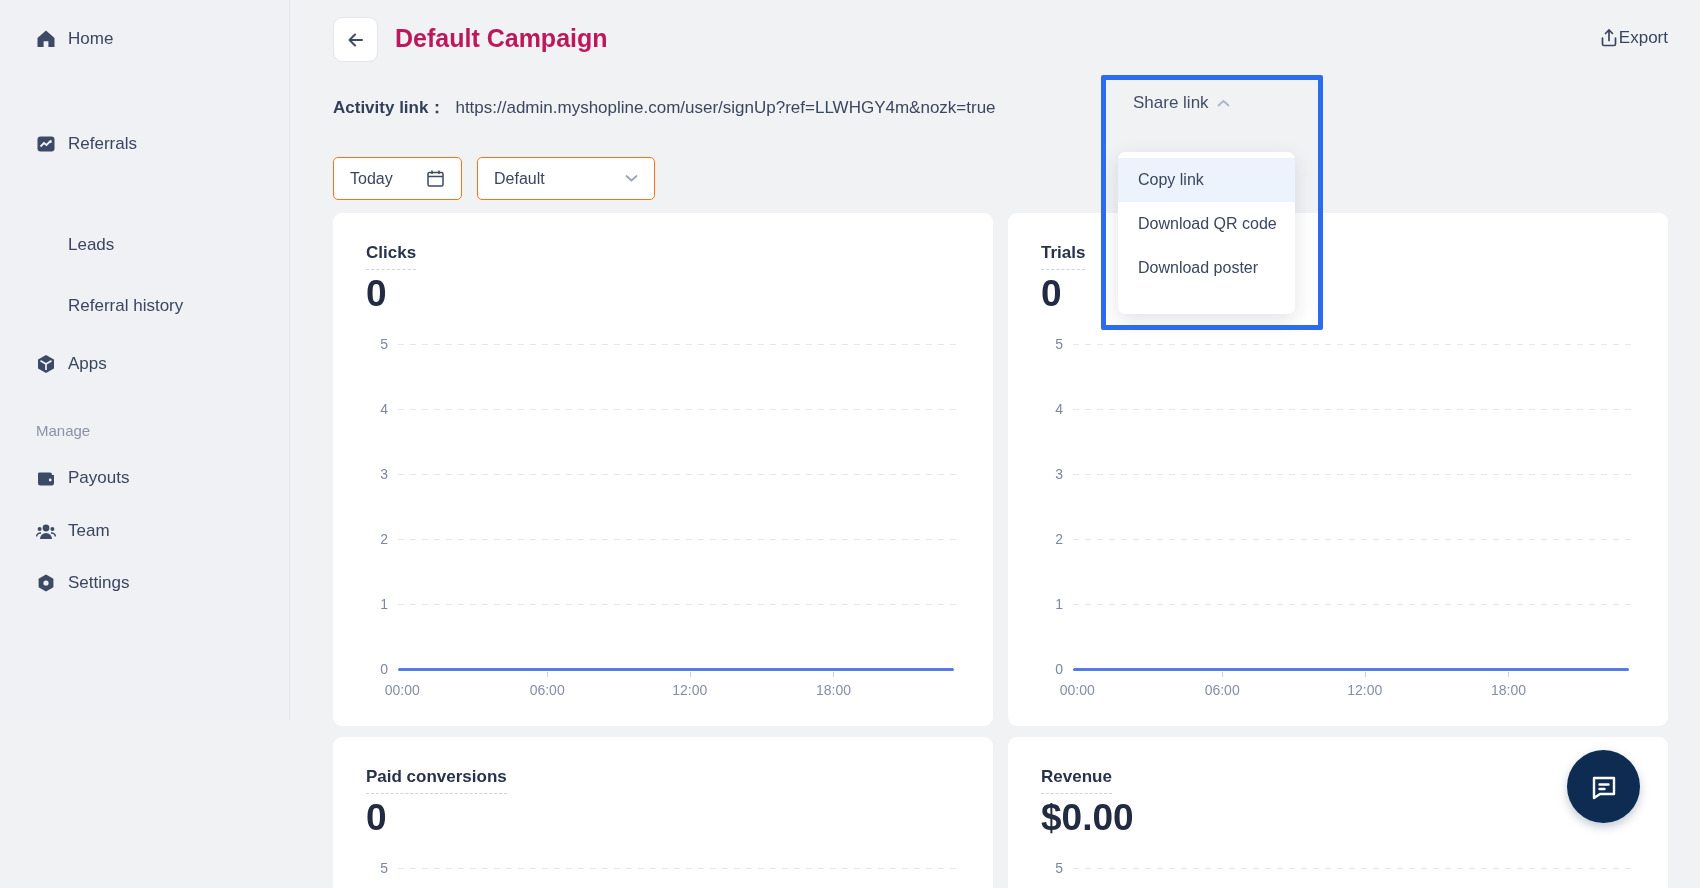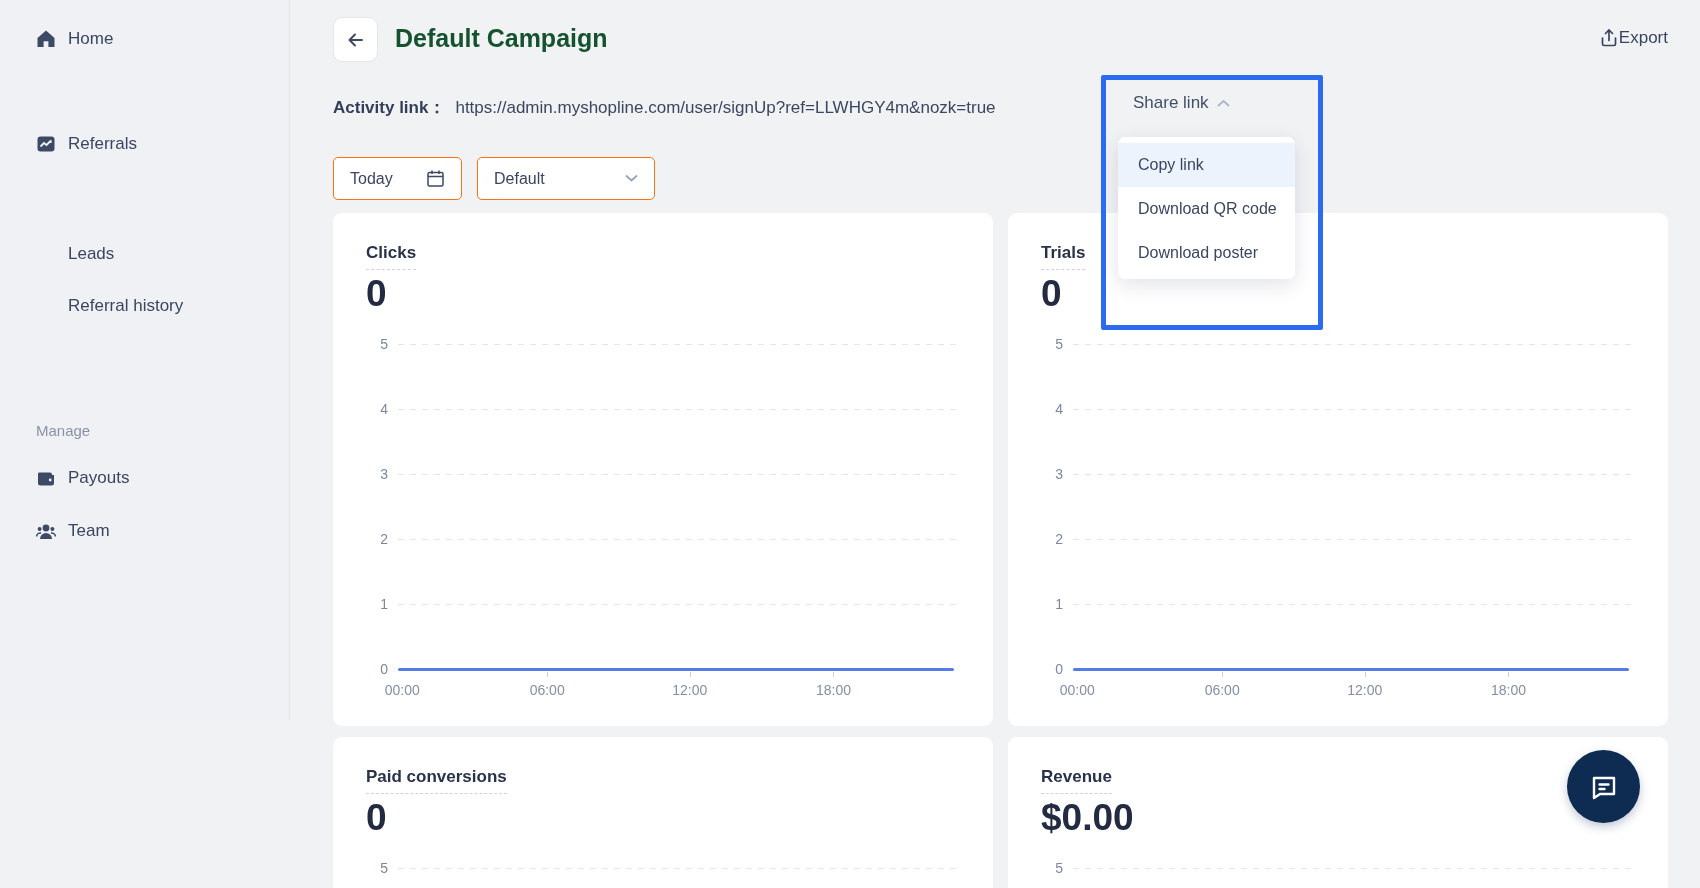--- a/index.html
+++ b/index.html
@@ -12,21 +12,21 @@
   .nav-item .ic { position:absolute; left:36px; width:20px; height:20px; display:flex; align-items:center; justify-content:center; }
   .nav-item .lb { position:absolute; left:68px; font-size:17px; font-weight:500; color:#3a4660; white-space:nowrap; }
   .nav-pill { position:absolute; left:8px; width:266px; height:46px; background:#fbfcfd; border-radius:9px; display:flex; align-items:center; cursor:pointer; box-shadow:0 1px 2px rgba(40,50,80,.04); }
   .nav-pill .lb { position:absolute; left:60px; font-size:17px; font-weight:500; color:#2e3952; }
   .section-lb { position:absolute; left:36px; font-size:15px; color:#8a93a6; }
   svg.sic { stroke:none; fill:#3d4a66; }
 
   
   .main { position:absolute; left:290px; top:0; right:0; bottom:0; }
   .back-btn { position:absolute; left:43px; top:17px; width:45px; height:45px; background:#fff; border:1px solid #e4e6eb; border-radius:9px; display:flex; align-items:center; justify-content:center; cursor:pointer; }
-  .page-title { position:absolute; left:105px; top:24px; font-size:25px; font-weight:700; color:#14532d; }
+  .page-title { position:absolute; left:105px; top:24px; font-size:25px; font-weight:700; color:#be185d; }
   .export { position:absolute; right:32px; top:28px; display:flex; align-items:center; font-size:17px; color:#39455e; cursor:pointer; }
   .activity { position:absolute; left:43px; top:96px; display:flex; align-items:center; gap:10px; font-size:17px; }
   .activity .al { font-weight:700; color:#333f59; }
   .activity .url { color:#3b475f; }
   .share-link { position:absolute; left:843px; top:93px; display:flex; align-items:center; gap:8px; font-size:17px; color:#424e68; cursor:pointer; }
 
   .filter-btn { position:absolute; top:157px; height:43px; background:#fff; border:1px solid #f97316; border-radius:5px; display:flex; align-items:center; justify-content:space-between; padding:0 16px; font-size:16px; color:#3a4660; cursor:pointer; }
   .f-date { left:43px; width:129px; }
   .f-region { left:187px; width:178px; }
 
@@ -37,21 +37,21 @@
   .card-value { position:absolute; left:33px; top:60px; font-size:37px; font-weight:700; color:#222b42; }
   .chart { position:absolute; left:33px; right:33px; top:131px; height:370px; }
   .grow { position:absolute; left:0; right:0; height:1px; }
   .grow .gl { position:absolute; left:0; top:-8px; width:22px; text-align:right; font-size:14px; color:#7c87a0; }
   .grow .gline { position:absolute; left:32px; right:0; top:0; height:1px; background:repeating-linear-gradient(90deg,#e3e6ec 0 6px,transparent 6px 12px); }
   .zero-line { position:absolute; left:32px; right:6px; top:324px; height:3px; background:#547be8; border-radius:3px; }
   .xtick { position:absolute; top:338px; transform:translateX(-50%); font-size:14px; color:#848ea5; }
   .vtick { position:absolute; top:328px; width:1px; height:5px; background:#ccd2dd; }
 
   
-  .dropdown { position:absolute; left:828px; top:137px; width:177px; background:#fff; border-radius:7px; box-shadow:0 6px 20px rgba(31,41,70,.13); padding:6px 0 4px; z-index:5; }
+  .dropdown { position:absolute; left:828px; top:152px; width:177px; background:#fff; border-radius:7px; box-shadow:0 6px 20px rgba(31,41,70,.13); padding:6px 0 24px; z-index:5; }
   .dd-item { height:44px; display:flex; align-items:center; padding-left:20px; font-size:16px; color:#3a4660; cursor:pointer; white-space:nowrap; }
   .dd-item.hl { background:#ecf3fd; }
   .hl-box { position:absolute; left:811px; top:75px; width:222px; height:255px; border:5px solid #2b6bf0; border-radius:2px; z-index:6; pointer-events:none; }
 
   
   .chat-fab { position:absolute; left:1277px; top:750px; width:73px; height:73px; border-radius:50%; background:#0e2b52; display:flex; align-items:center; justify-content:center; cursor:pointer; z-index:7; box-shadow:0 4px 10px rgba(14,43,82,.25); }
 </style>
 </head>
 <body>
 
@@ -67,25 +67,34 @@
   <div class="nav-item" style="top:130px">
     <span class="ic">
         <svg width="20" height="20" viewBox="0 0 20 20">
           <rect x="1.5" y="2.5" width="17" height="15" rx="3" fill="#3d4a66"></rect>
           <path d="M4.5 12.5 L8 9 L10.5 11 L15 6.5" stroke="#f0f1f4" stroke-width="1.8" fill="none"></path>
           <path d="M15.5 6 v3 h-3 z" fill="#f0f1f4"></path>
         </svg>
       </span>
     <span class="lb">Referrals</span>
   </div>
-  <div class="nav-item" style="top:240px">
+  <div class="nav-item" style="top:231px">
     <span class="lb">Leads</span>
   </div>
   <div class="nav-item" style="top:292px">
     <span class="lb">Referral history</span>
+  </div>
+  <div class="nav-item" style="top:350px">
+    <span class="ic">
+        <svg width="20" height="20" viewBox="0 0 20 20">
+          <path d="M10 1 L18 5.5 V14.5 L10 19 L2 14.5 V5.5 Z" fill="#3d4a66"></path>
+          <path d="M10 10 L10 16 M10 10 L4.5 6.8 M10 10 L15.5 6.8" stroke="#f0f1f4" stroke-width="1.7" fill="none"></path>
+        </svg>
+      </span>
+    <span class="lb">Apps</span>
   </div>
 
   <div class="section-lb" style="top:422px">Manage</div>
 
   <div class="nav-item" style="top:464px">
     <span class="ic">
         <svg width="20" height="20" viewBox="0 0 20 20">
           <path d="M3 4.5 h11 a2 2 0 0 1 2 2 v.5 h2 v8 a2.5 2.5 0 0 1 -2.5 2.5 h-11 A2.5 2.5 0 0 1 2 15 V6 a1.5 1.5 0 0 1 1 -1.5 Z" fill="#3d4a66"></path>
           <circle cx="14.2" cy="12" r="1.4" fill="#f0f1f4"></circle>
         </svg>
@@ -96,20 +105,29 @@
     <span class="ic">
         <svg width="20" height="20" viewBox="0 0 20 20" fill="#3d4a66">
           <circle cx="10" cy="7" r="3.4"></circle>
           <path d="M4 18 a6 6 0 0 1 12 0 Z"></path>
           <circle cx="3.6" cy="8" r="2"></circle>
           <circle cx="16.4" cy="8" r="2"></circle>
           <path d="M0.5 15.5 a4 4 0 0 1 4.5 -3.4 M19.5 15.5 a4 4 0 0 0 -4.5 -3.4" stroke="#3d4a66" stroke-width="1.6" fill="none"></path>
         </svg>
       </span>
     <span class="lb">Team</span>
+  </div>
+  <div class="nav-item" style="top:569px">
+    <span class="ic">
+        <svg width="20" height="20" viewBox="0 0 20 20">
+          <path d="M10 1.5 L17.4 5.75 V14.25 L10 18.5 L2.6 14.25 V5.75 Z" fill="#3d4a66"></path>
+          <circle cx="10" cy="10" r="2.6" fill="#f0f1f4"></circle>
+        </svg>
+      </span>
+    <span class="lb">Settings</span>
   </div>
 </div>
 
 <div class="main">
 
   <div class="back-btn">
     <svg width="22" height="22" viewBox="0 0 22 22" fill="none" stroke="#3d4a66" stroke-width="2" stroke-linecap="round" stroke-linejoin="round">
         <path d="M17 11 H5 M10 5.5 L4.5 11 L10 16.5"></path>
       </svg>
   </div>

